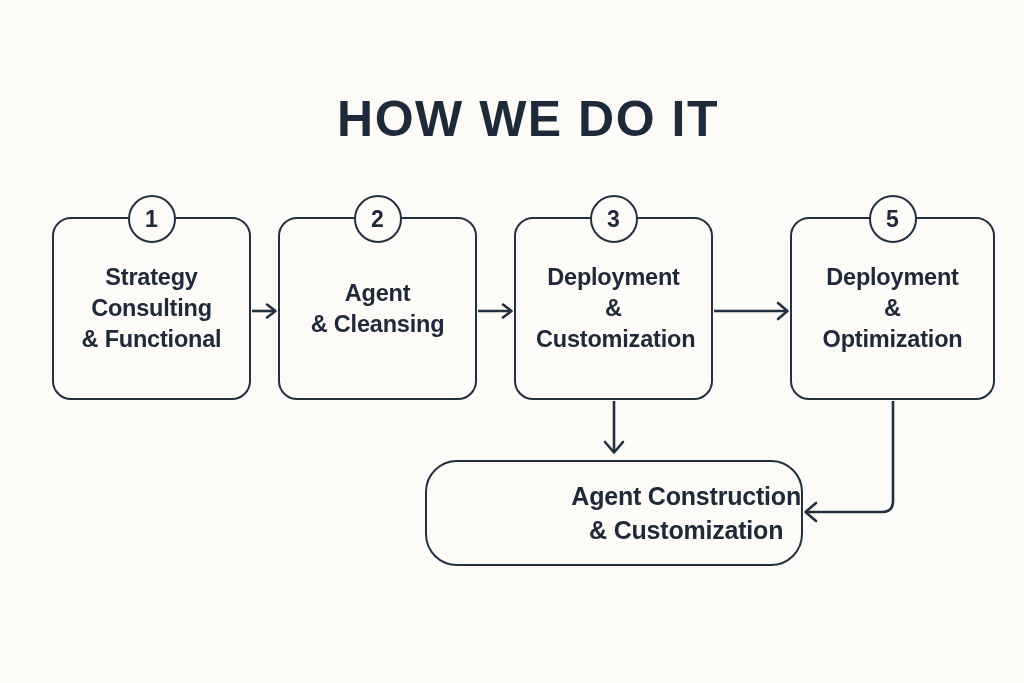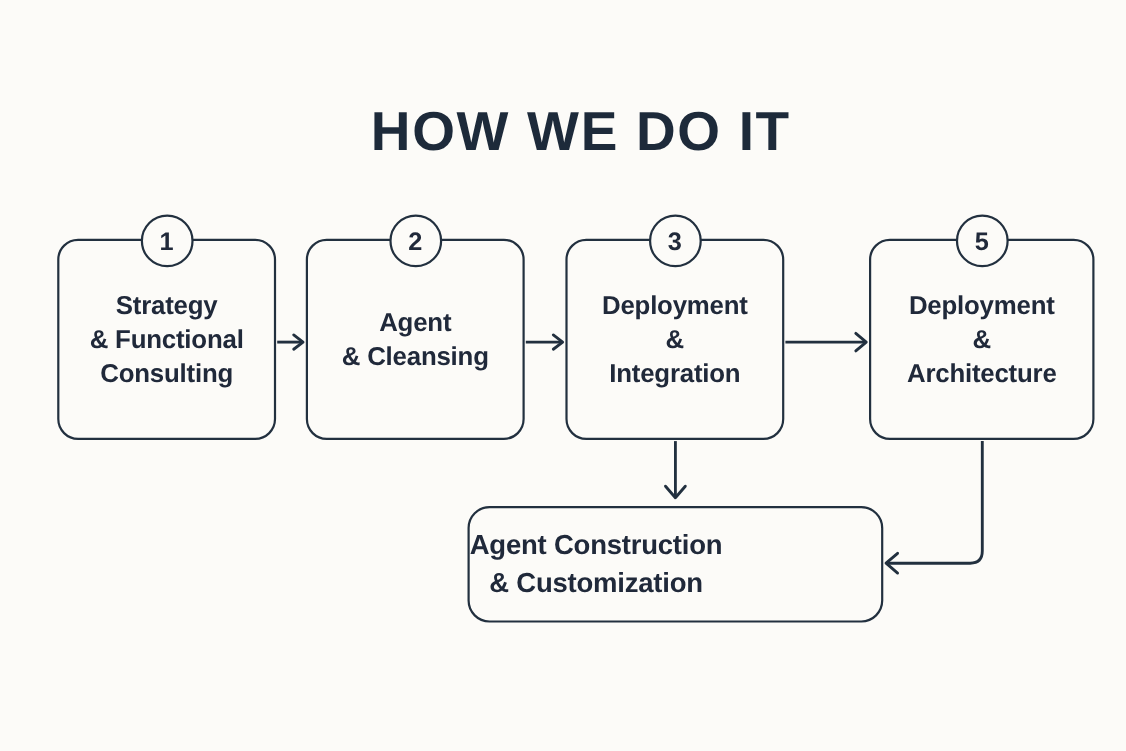--- a/index.html
+++ b/index.html
@@ -91,25 +91,25 @@
     font-size: 23px;
     font-weight: 600;
     line-height: 1;
   }
 
   
   .result-box {
     position: absolute;
     box-sizing: border-box;
     border: 2.6px solid #22303f;
-    border-radius: 20px;
+    border-radius: 32px;
     background: transparent;
     display: flex;
     align-items: center;
-    justify-content: flex-start;
+    justify-content: flex-end;
   }
   .result-box .box-label {
     text-align: center;
     color: #20293a;
     font-size: 25px;
     font-weight: 700;
     line-height: 1.38;
     letter-spacing: -0.2px;
   }
   .result-box .box-label .ln {
@@ -148,51 +148,51 @@
 
 <div id="diagram-root">
 
   <h1 class="page-title">HOW WE DO IT</h1>
 
   <div class="step-box" style="left:36px; top:217px; width:199px; height:183px;">
     <div class="badge-notch"></div>
     <div class="step-badge">1</div>
     <div class="box-label">
       <span class="ln">Strategy</span>
+      <span class="ln">Consulting</span>
       <span class="ln">&amp; Functional</span>
-      <span class="ln">Consulting</span>
     </div>
   </div>
 
   <div class="step-box" style="left:262px; top:217px; width:199px; height:183px;">
     <div class="badge-notch"></div>
     <div class="step-badge">2</div>
     <div class="box-label">
       <span class="ln">Agent</span>
       <span class="ln">&amp; Cleansing</span>
     </div>
   </div>
 
   <div class="step-box" style="left:498px; top:217px; width:199px; height:183px;">
     <div class="badge-notch"></div>
     <div class="step-badge">3</div>
     <div class="box-label">
       <span class="ln">Deployment</span>
       <span class="ln">&amp;</span>
-      <span class="ln">Integration</span>
+      <span class="ln">Customization</span>
     </div>
   </div>
 
   <div class="step-box" style="left:774px; top:217px; width:205px; height:183px;">
     <div class="badge-notch"></div>
     <div class="step-badge">5</div>
     <div class="box-label">
       <span class="ln">Deployment</span>
       <span class="ln">&amp;</span>
-      <span class="ln">Architecture</span>
+      <span class="ln">Optimization</span>
     </div>
   </div>
 
   <div class="result-box" style="left:409px; top:460px; width:378px; height:106px;">
     <div class="box-label">
       <span class="ln">Agent Construction</span>
       <span class="ln">&amp; Customization</span>
     </div>
   </div>
 

